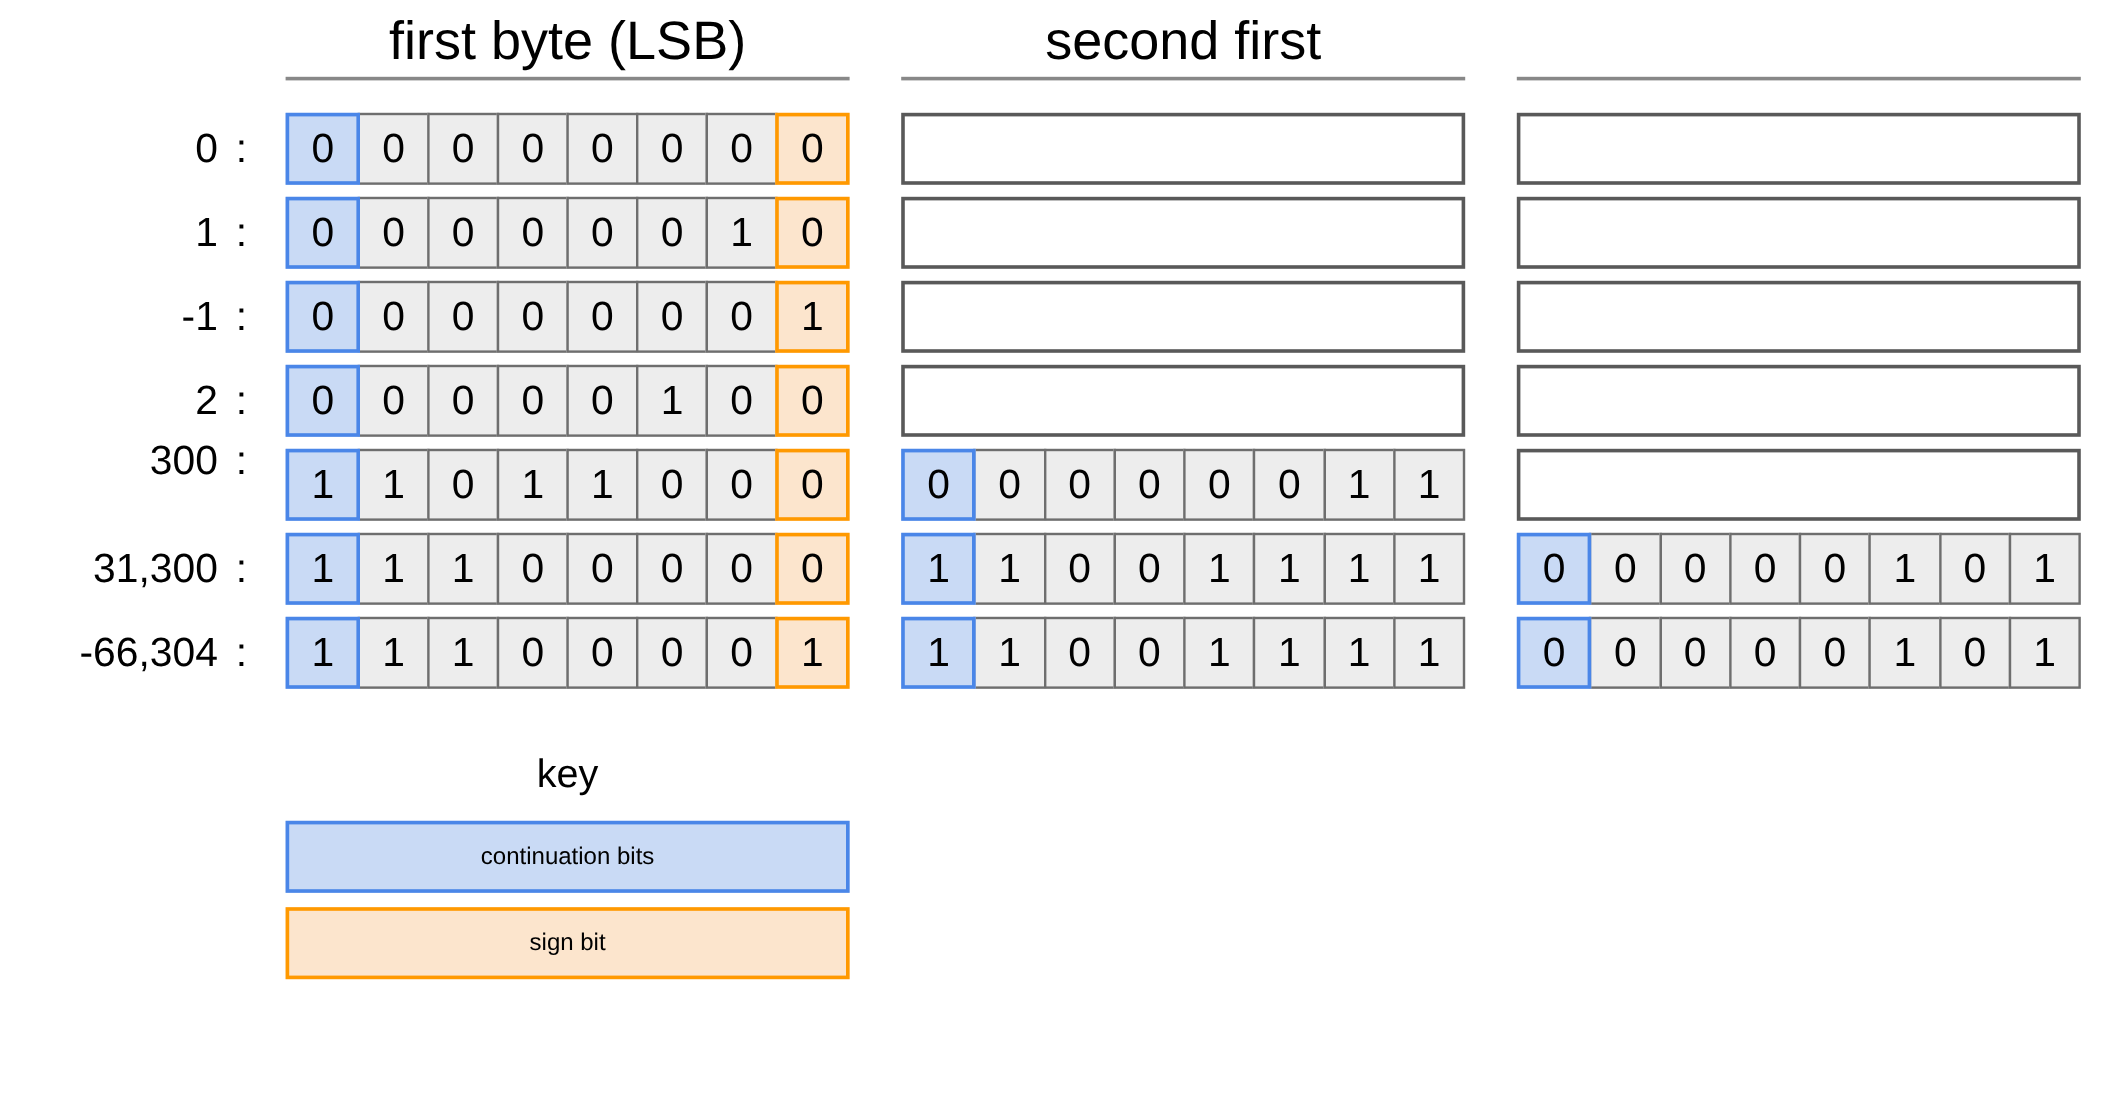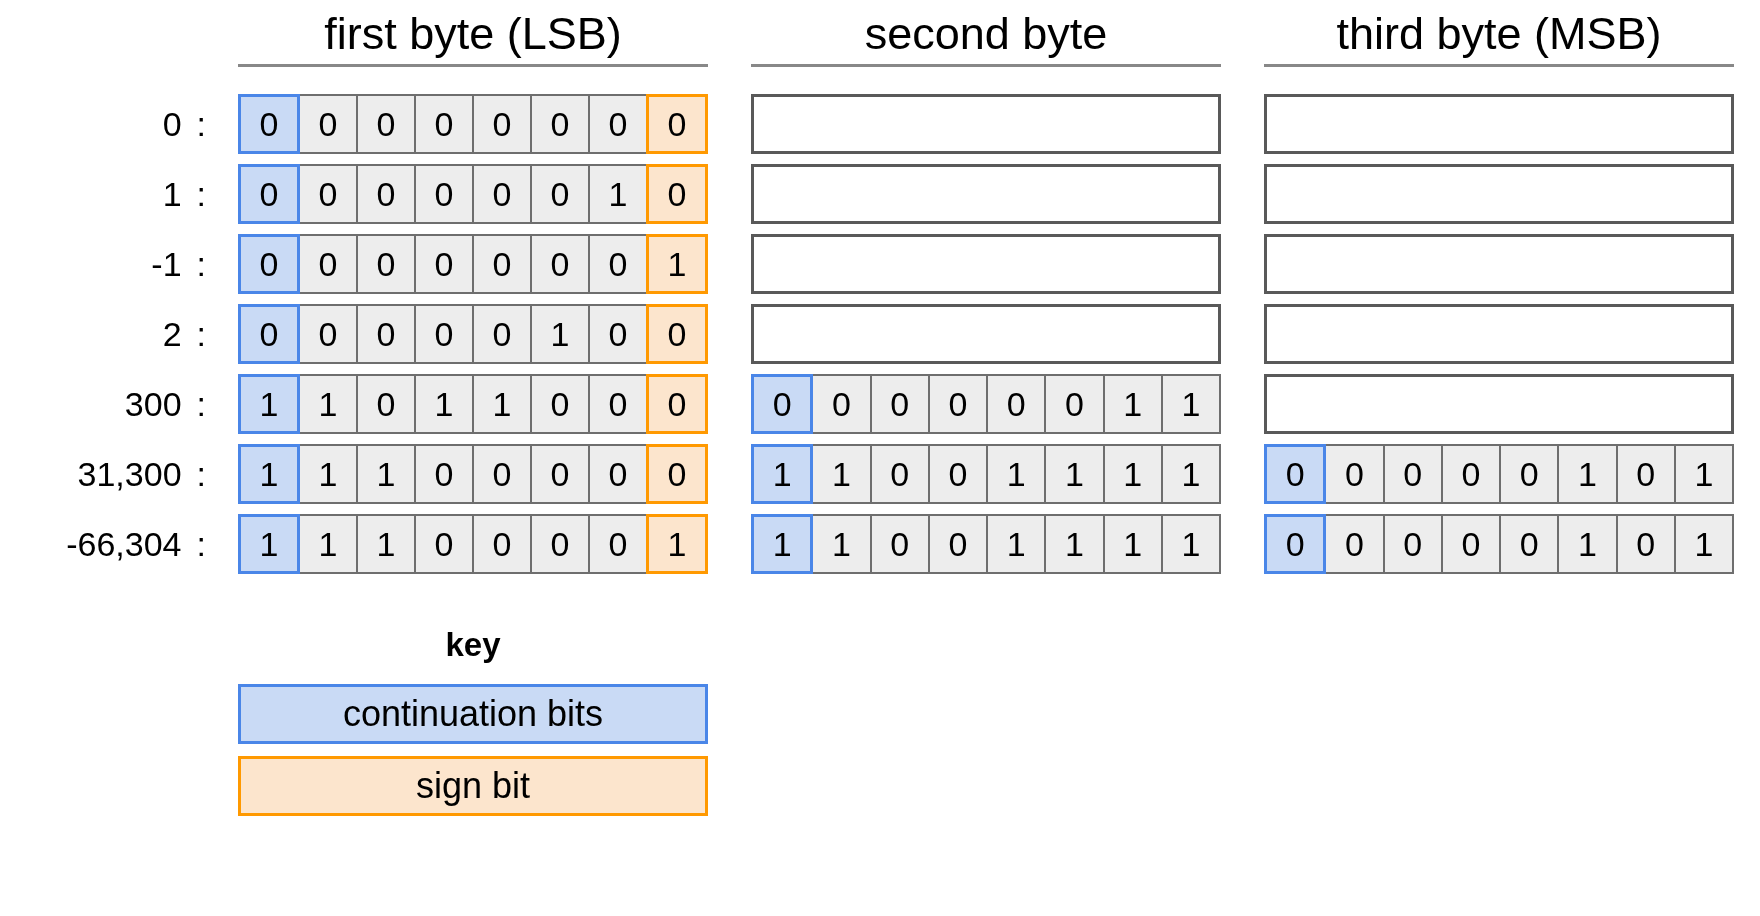--- a/index.html
+++ b/index.html
@@ -84,54 +84,53 @@
     border: 3px solid var(--empty-border, #595959);
     background: #ffffff;
   }
   .key-title {
     position: absolute;
     left: 238px;
     top: 626px;
     width: 470px;
     text-align: center;
     font-size: 33px;
-    font-weight: bold;
+    font-weight: normal;
   }
   .key-box {
     position: absolute;
     left: 238px;
     width: 470px;
     height: 60px;
     box-sizing: border-box;
     display: flex;
     align-items: center;
     justify-content: center;
-    font-size: 36px;
+    font-size: 20px;
   }
   .key-box.continuation {
     border: 3px solid var(--cont-border, #4a86e8);
     background: var(--cont-fill, #c9daf5);
   }
   .key-box.sign {
     border: 3px solid var(--sign-border, #ff9900);
     background: var(--sign-fill, #fce5cd);
   }
   .key-box.data {
     border: 2px solid var(--data-border, #6e6e6e);
     background: var(--data-fill, #ededed);
   }
 </style>
 </head>
 <body>
 
 <div class="canvas">
 
   <div class="col-header" style="left:238px">first byte (LSB)</div>
-  <div class="col-header" style="left:751px">second byte</div>
-  <div class="col-header" style="left:1264px">third byte (MSB)</div>
+  <div class="col-header" style="left:751px">second first</div>
 
   <div class="col-underline" style="left:238px"></div>
   <div class="col-underline" style="left:751px"></div>
   <div class="col-underline" style="left:1264px"></div>
 
   <div id="rows">
       <div class="row-label" style="top: 94px;"><span>0</span><span class="colon">:</span></div>
       <div class="byte-group" style="left: 238px; top: 94px;">
         <div class="bit-cell continuation">0</div>
         <div class="bit-cell data">0</div>
@@ -176,21 +175,21 @@
         <div class="bit-cell data">0</div>
         <div class="bit-cell data">0</div>
         <div class="bit-cell data">0</div>
         <div class="bit-cell data">0</div>
         <div class="bit-cell data">1</div>
         <div class="bit-cell data">0</div>
         <div class="bit-cell sign">0</div>
       </div>
       <div class="empty-byte" style="left: 751px; top: 304px;"></div>
       <div class="empty-byte" style="left: 1264px; top: 304px;"></div>
-      <div class="row-label" style="top: 374px;"><span>300</span><span class="colon">:</span></div>
+      <div class="row-label" style="top: 354px;"><span>300</span><span class="colon">:</span></div>
       <div class="byte-group" style="left: 238px; top: 374px;">
         <div class="bit-cell continuation">1</div>
         <div class="bit-cell data">1</div>
         <div class="bit-cell data">0</div>
         <div class="bit-cell data">1</div>
         <div class="bit-cell data">1</div>
         <div class="bit-cell data">0</div>
         <div class="bit-cell data">0</div>
         <div class="bit-cell sign">0</div>
       </div>

